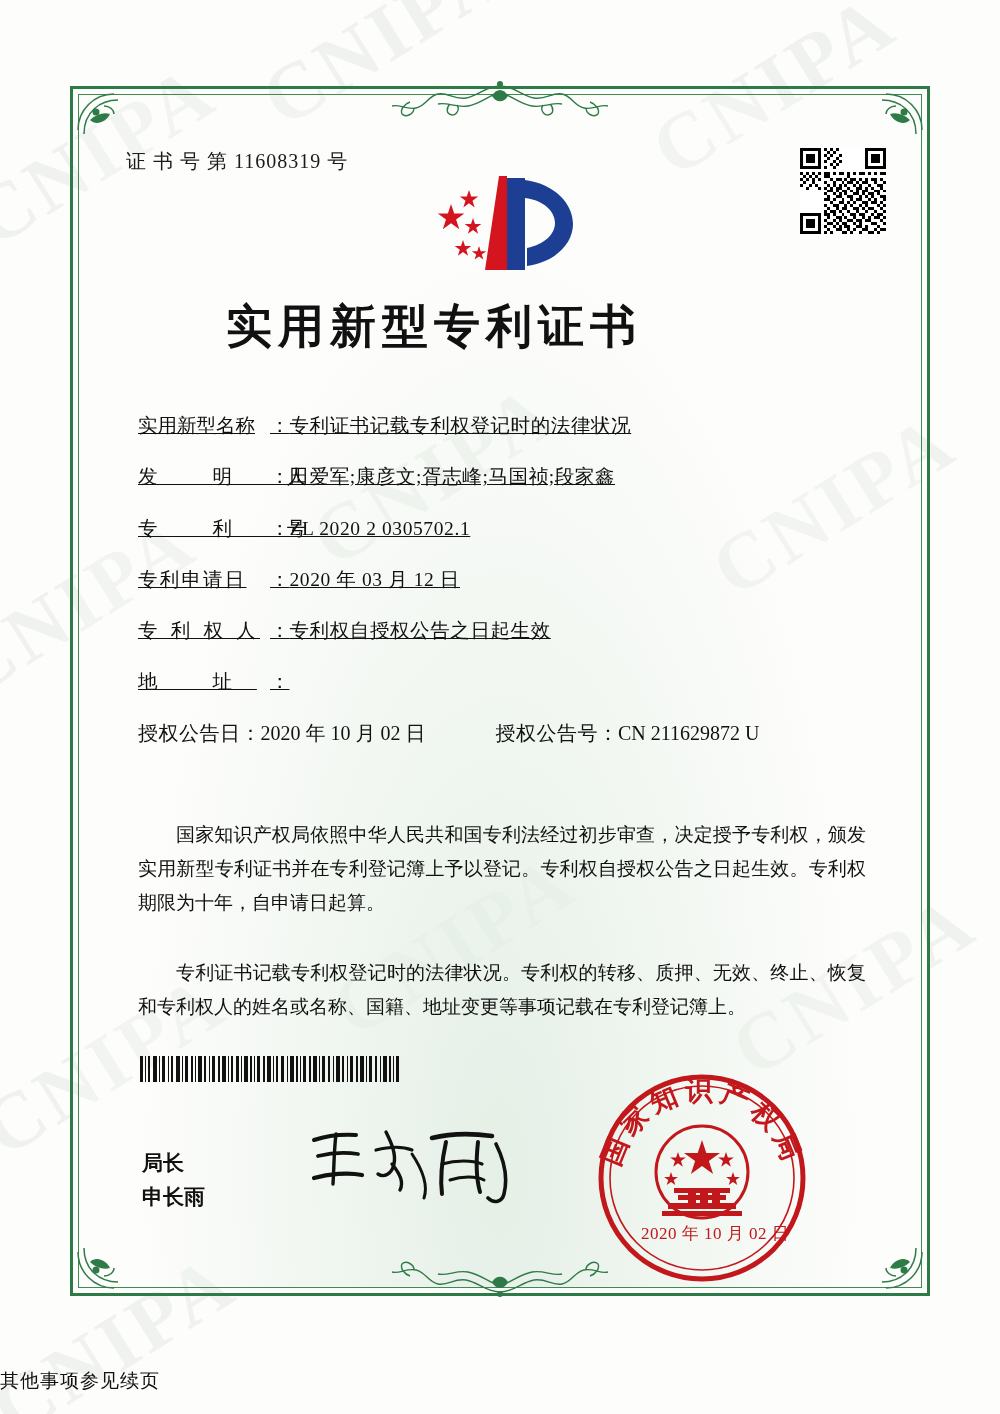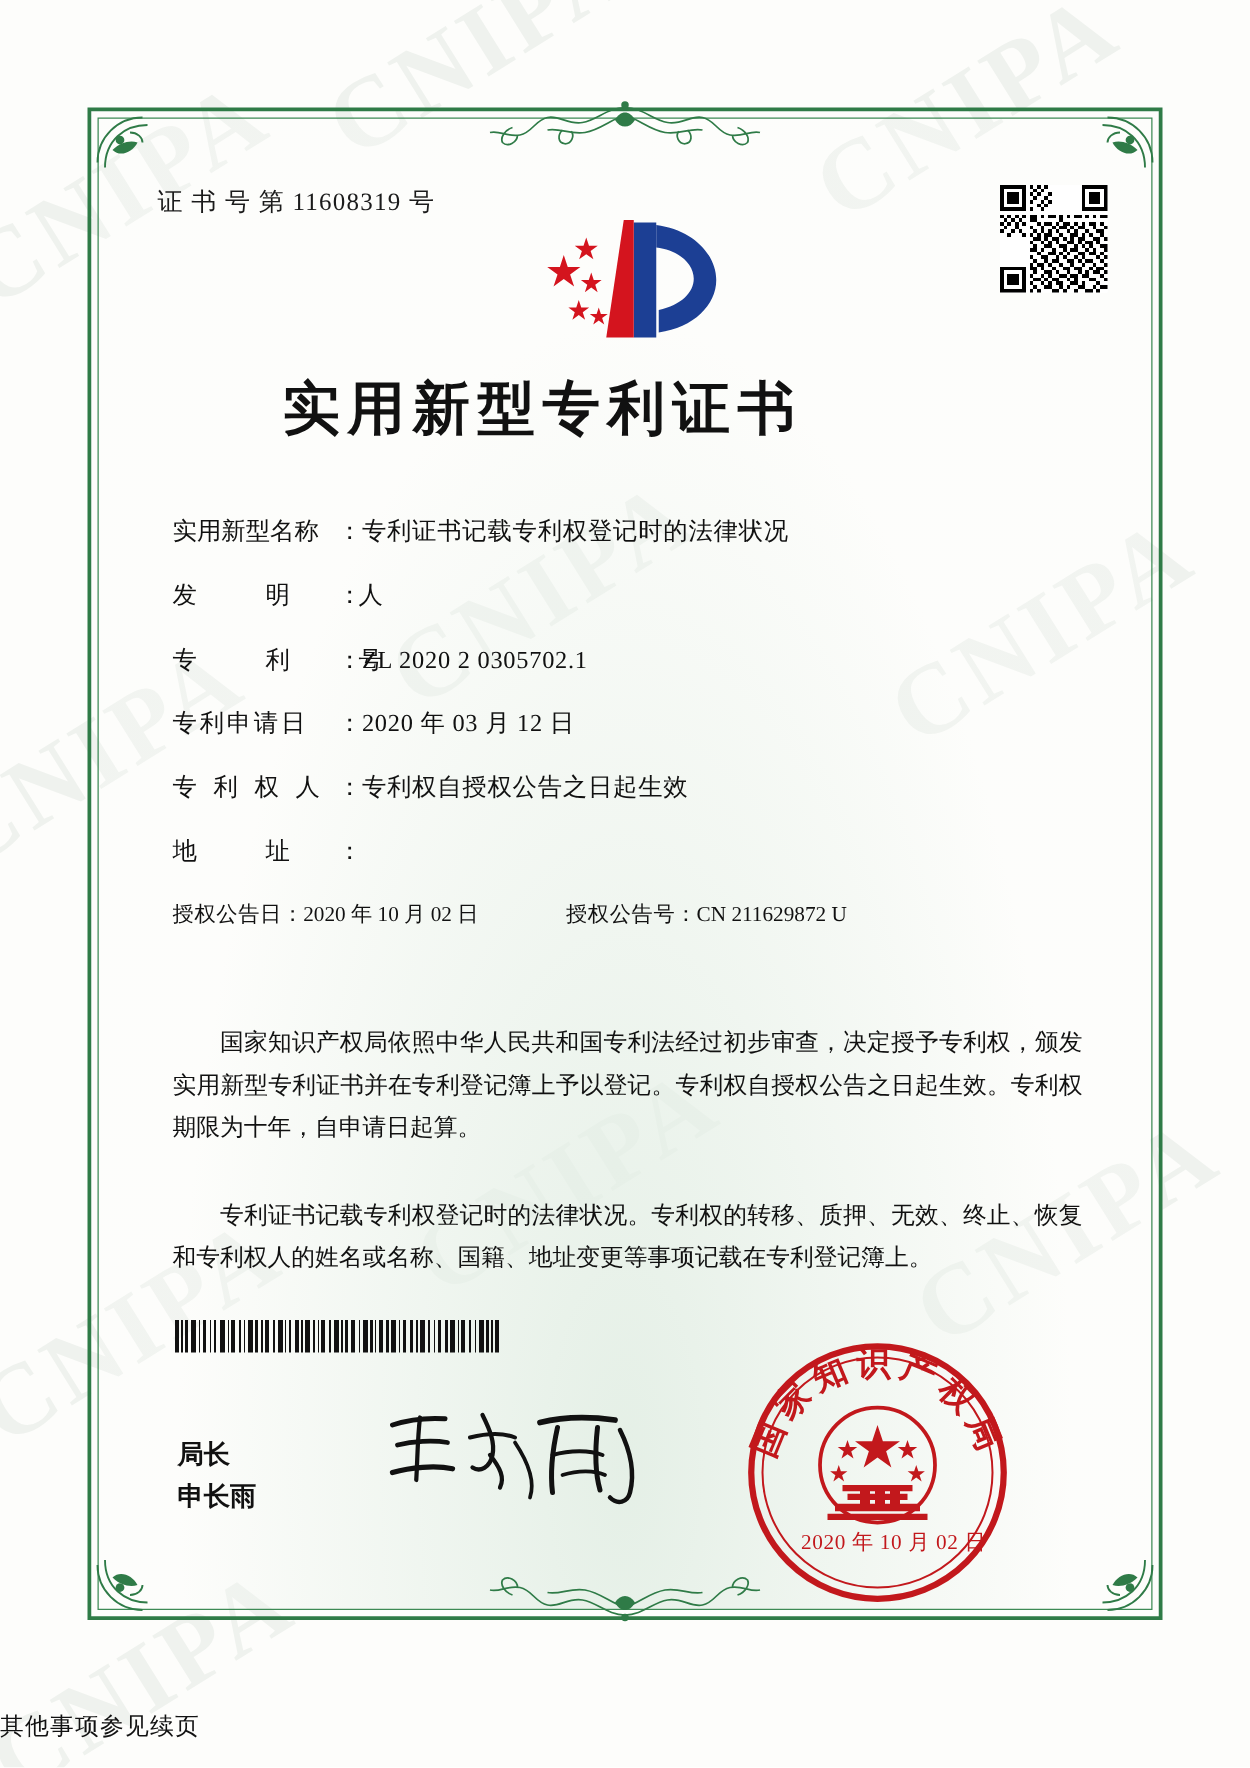--- a/index.html
+++ b/index.html
@@ -147,37 +147,38 @@
     top: 412px;
     width: 730px;
   }
   .field {
     display: flex;
     align-items: flex-end;
     margin-bottom: 24px;
     font-size: 19.5px;
     color: #111;
     line-height: 1.4;
+    text-decoration: underline;
   }
   .f-label {
     width: 132px;
     flex: 0 0 132px;
     letter-spacing: 0;
     white-space: nowrap;
   }
   .f-label.spread2 { letter-spacing: 4.2px; }
   .f-label.spread3 { letter-spacing: 25px; }
   .f-label.spread4 { letter-spacing: 2.2px; }
   .f-colon { flex: 0 0 12px; }
   .f-value { flex: 1 1 auto; letter-spacing: 0.6px; }
 
   .field-row2 {
     display: flex;
     align-items: baseline;
-    font-size: 17px;
+    font-size: 20px;
     color: #111;
     margin-bottom: 6px;
   }
   .pub-label { letter-spacing: 0.5px; }
   .pub-gap { width: 70px; flex: 0 0 70px; }
 
   .para {
     position: absolute;
     left: 138px;
     width: 728px;
@@ -409,20 +410,21 @@
 
   <div class="fields">
     <div class="field">
       <span class="f-label">实用新型名称</span>
       <span class="f-colon">：</span>
       <span class="f-value">专利证书记载专利权登记时的法律状况</span>
     </div>
     <div class="field">
       <span class="f-label spread3">发 明 人</span>
       <span class="f-colon">：</span>
+      <span class="f-value">田爱军;康彦文;胥志峰;马国祯;段家鑫</span>
     </div>
     <div class="field">
       <span class="f-label spread3">专 利 号</span>
       <span class="f-colon">：</span>
       <span class="f-value">ZL 2020 2 0305702.1</span>
     </div>
     <div class="field">
       <span class="f-label spread4">专利申请日</span>
       <span class="f-colon">：</span>
       <span class="f-value">2020 年 03 月 12 日</span>

